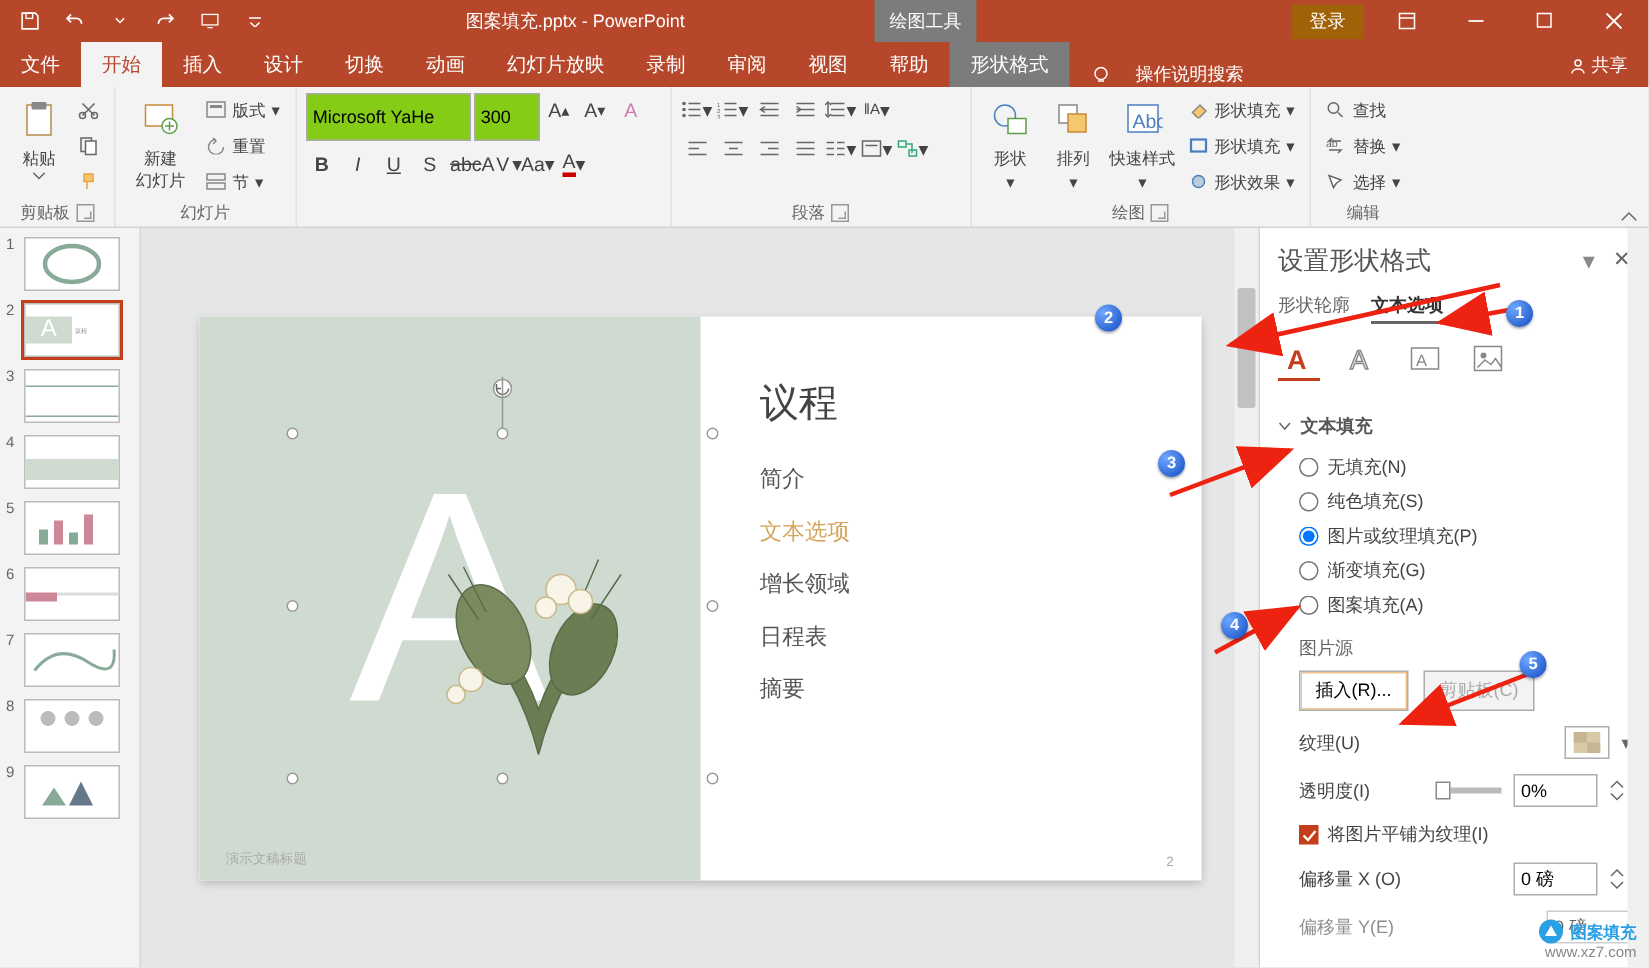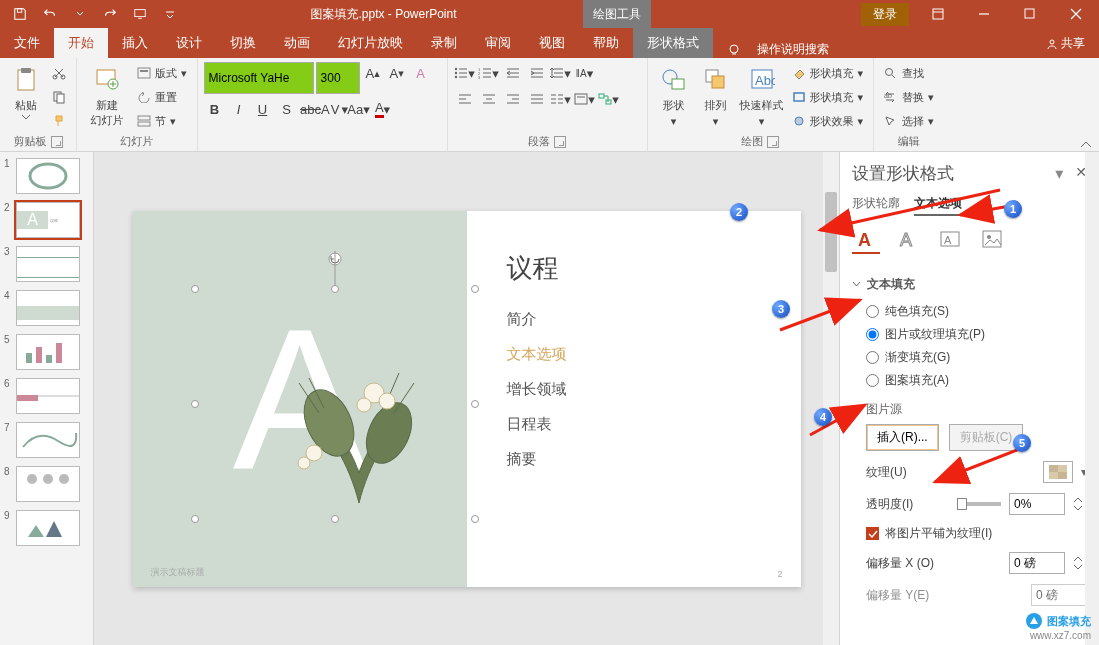--- a/index.html
+++ b/index.html
@@ -634,20 +634,24 @@
     </div>
     <div class="fp-body">
       <div class="fp-section-hdr">
         <svg width="9" height="9">
             <path d="M1 2l3.5 4L8 2" fill="none" stroke="#666"></path>
           </svg>
         <span>文本填充</span>
       </div>
       <label class="fp-radio">
           <input type="radio" name="fill" style="">
+          <span>无填充(N)</span>
+        </label>
+      <label class="fp-radio">
+          <input type="radio" name="fill" style="">
           <span>纯色填充(S)</span>
         </label>
       <label class="fp-radio">
           <input type="radio" name="fill" checked="" style="">
           <span>图片或纹理填充(P)</span>
         </label>
       <label class="fp-radio">
           <input type="radio" name="fill" style="">
           <span>渐变填充(G)</span>
         </label>

